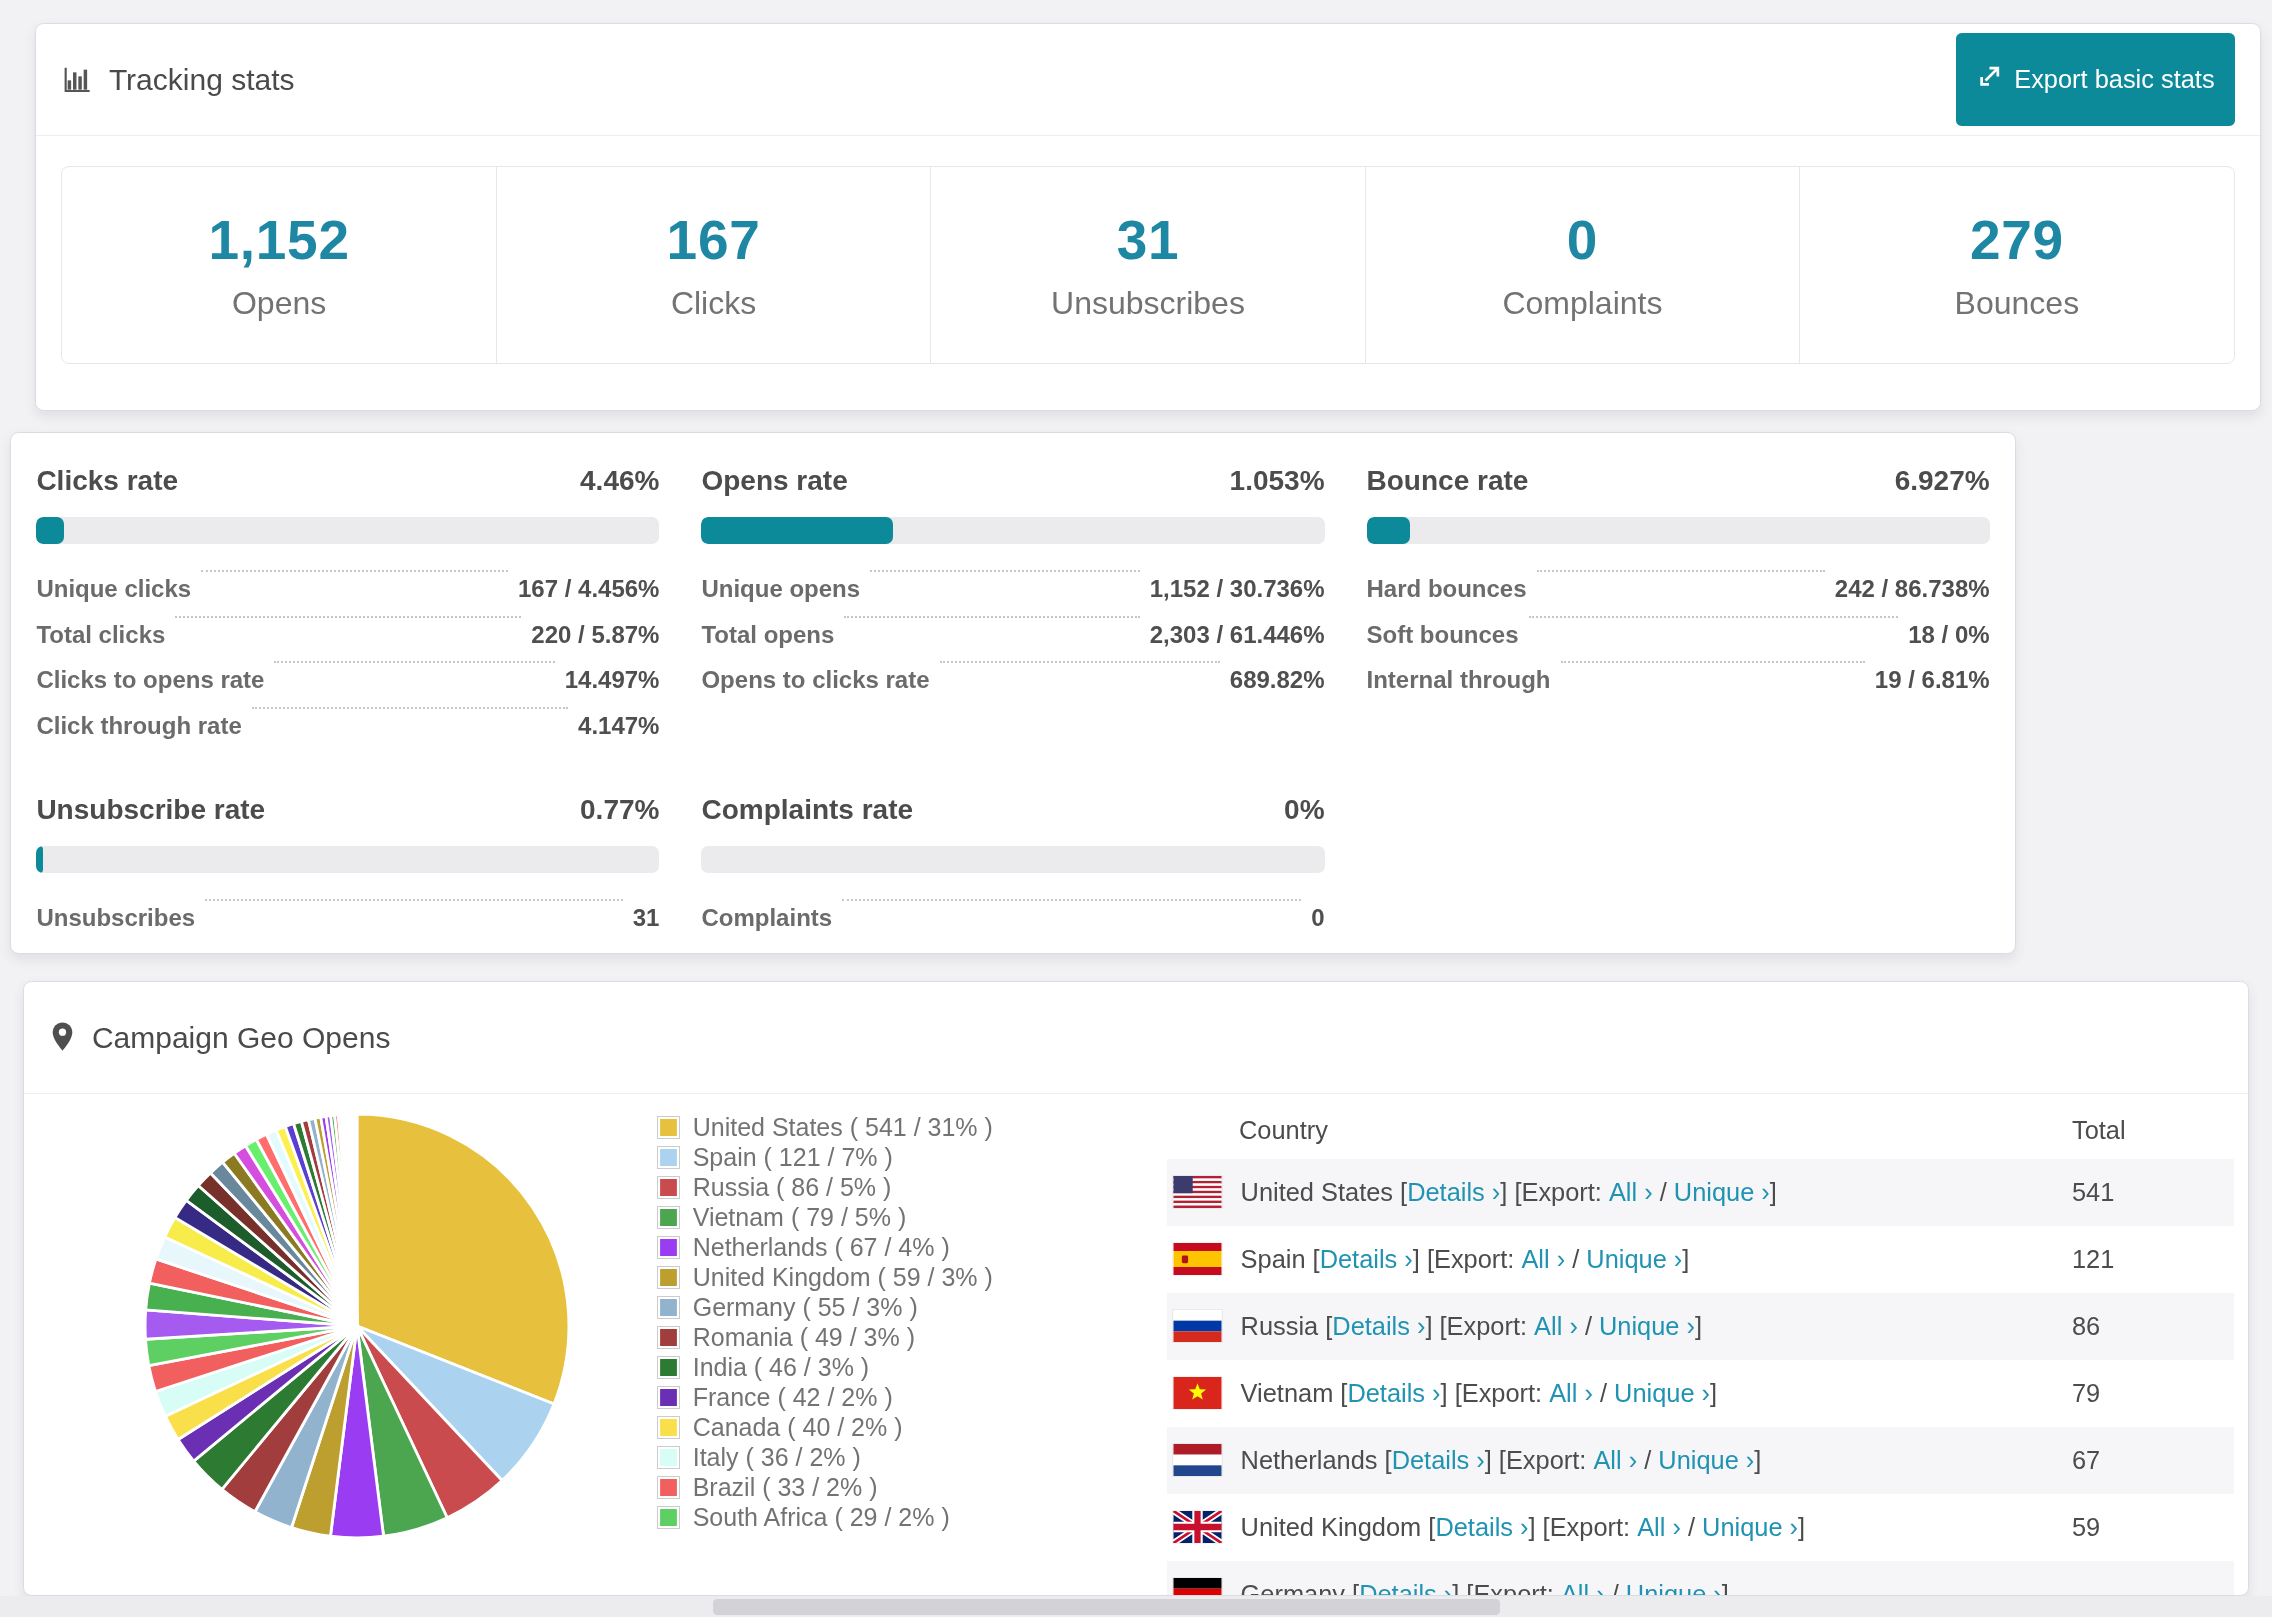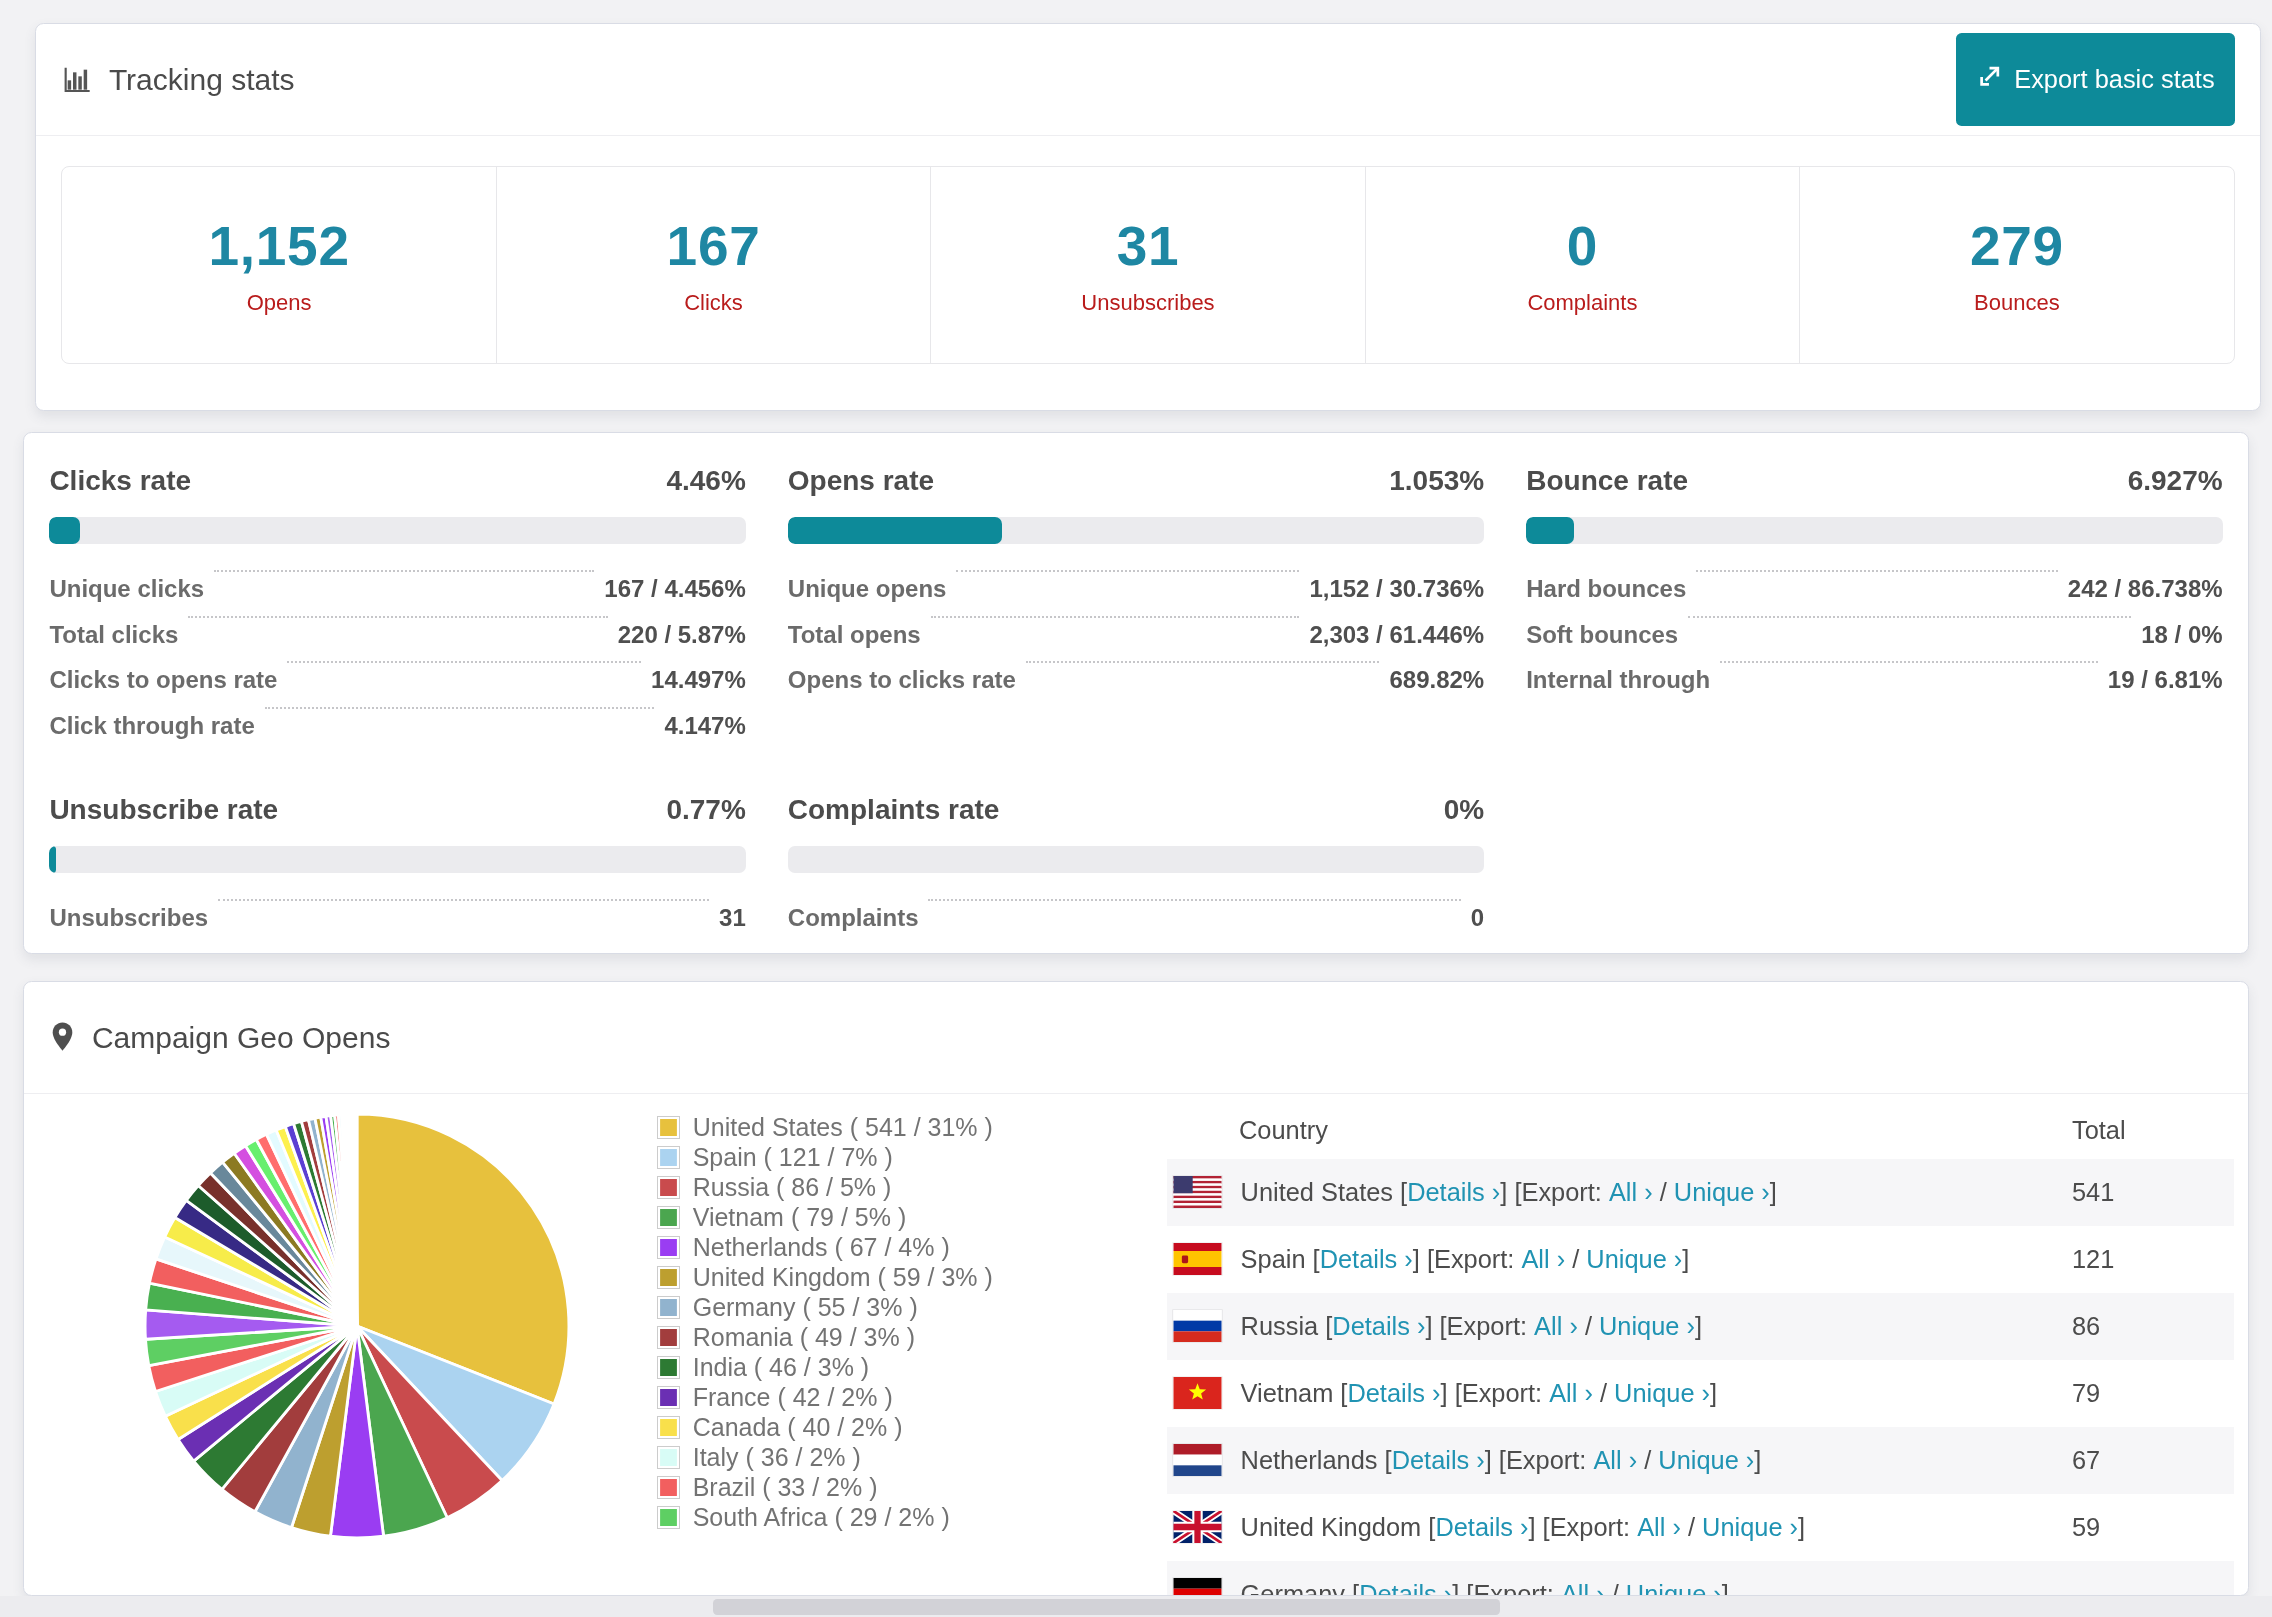--- a/index.html
+++ b/index.html
@@ -2,39 +2,39 @@
 <html style="font-size:11.3px"><head>
 <meta charset="utf-8">
 <style>
   * { margin:0; padding:0; box-sizing:border-box; }
   html,body { background:#f2f2f4; font-family:"Liberation Sans", sans-serif; }
   .page { position:relative; width:2273px; height:1618px; background:#f2f2f4; overflow:hidden; }
 
   .card { position:absolute; background:#fff; border:1.4px solid #d9dce5; border-radius:8.5px;
           box-shadow:0 5.6px 11.3px rgba(70,75,100,0.10); }
   .card-tracking { left:35px; top:23px; width:2226px; height:388px; }
-  .card-rates    { left:23px; top:432px; width:2226px; height:522px; padding:32px 25.4px; }
+  .card-rates    { left:10px; top:432px; width:2006px; height:522px; padding:32px 25.4px; }
   .card-geo      { left:23px; top:981px; width:2226px; height:615px; overflow:hidden; }
 
   .card-header { display:flex; align-items:center; justify-content:space-between;
                  height:112px; padding:0 25.4px; border-bottom:1.4px solid #eeeef1; }
   .title-wrap { display:flex; align-items:center; gap:15.5px; }
   .card-title { font-size:30px; color:#4a4a4a; }
 
   .export-btn { display:flex; align-items:center; gap:11.3px; background:#0d8a99; color:#fff;
                 border:none; border-radius:5.6px; font-size:25.4px; padding:30px 20px;
                 font-family:"Liberation Sans", sans-serif; cursor:pointer; }
 
   .stats-row { display:flex; margin:30px 25.4px 0; height:198px;
                border:1.4px solid #e7e7ea; border-radius:8px; background:#fff; }
   .stat-cell { flex:1; display:flex; flex-direction:column; align-items:center;
                justify-content:center; gap:12.7px; border-right:1.4px solid #e7e7ea; }
   .stat-cell:last-child { border-right:none; }
   .stat-value { font-size:55px; font-weight:700; color:#1e87a3; letter-spacing:0.7px; }
-  .stat-label { font-size:22px; color:#b91c1c;text-align:center; }
+  .stat-label { font-size:32px; color:#737373;text-align:center; }
 
   .rates-grid { display:grid; grid-template-columns:repeat(3,1fr); column-gap:42px; row-gap:37px; }
   .rate-head { display:flex; justify-content:space-between; align-items:baseline; margin-bottom:20px; }
   .rate-title, .rate-value { font-size:28px; font-weight:700; color:#4c4c4c; }
   .rate-bar { height:27px; background:#ebebee; border-radius:7px; overflow:hidden; }
   .rate-fill { height:100%; background:#0d8a99; border-radius:7px; min-width:6.4px; }
   .rate-rows { margin-top:31px; }
   .rate-row { display:flex; align-items:flex-start; margin-bottom:17.6px;font-weight:bold; }
   .rr-label { font-size:24px; color:#6b6b6b; }
   .rr-leader { flex:1; border-bottom:2.1px dotted #c6c6c9; margin:0 10px; transform:translateY(-5px); }

